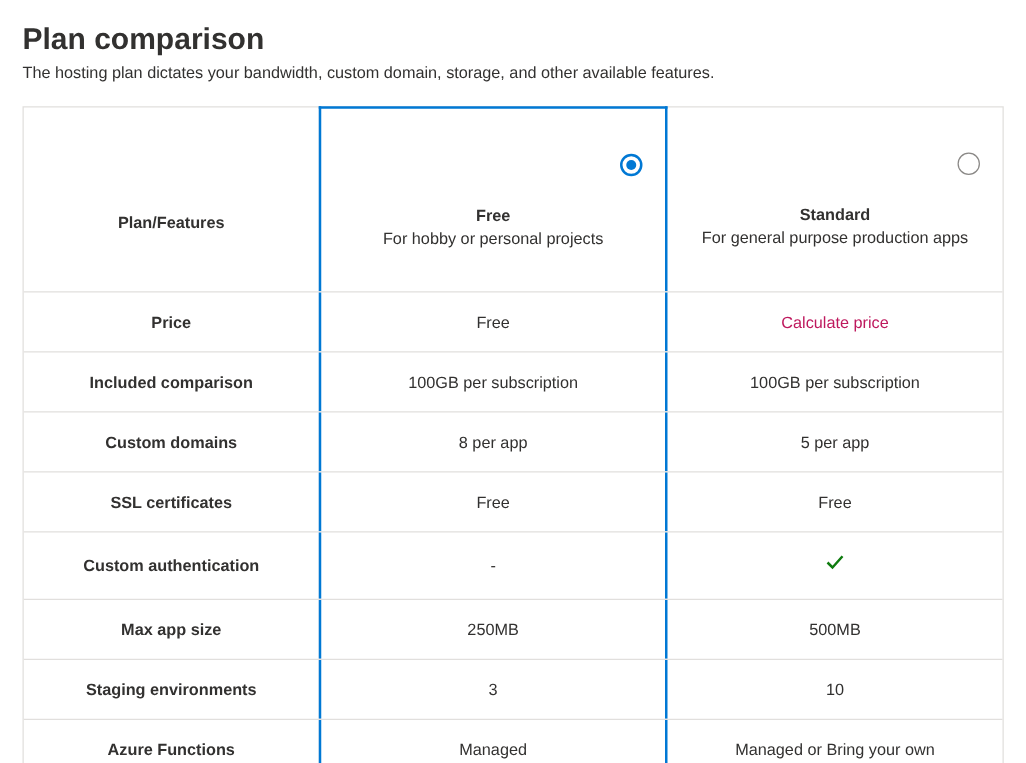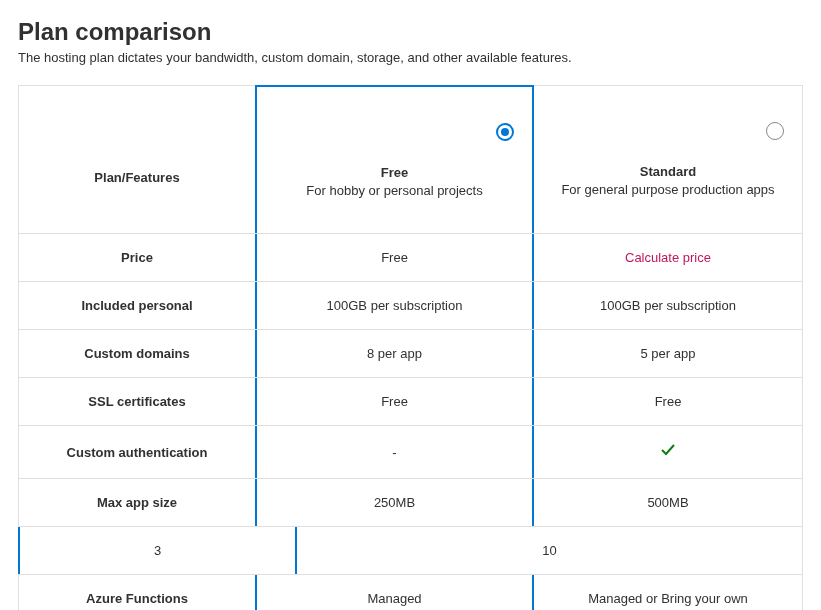--- a/index.html
+++ b/index.html
@@ -132,21 +132,21 @@
 
   <div class="row">
     <div class="cell col-feature">Price</div>
     <div class="cell col-free">Free</div>
     <div class="cell col-standard">
       <span class="link">Calculate price</span>
     </div>
   </div>
 
   <div class="row">
-    <div class="cell col-feature">Included personal</div>
+    <div class="cell col-feature">Included comparison</div>
     <div class="cell col-free">100GB per subscription</div>
     <div class="cell col-standard">100GB per subscription</div>
   </div>
 
   <div class="row">
     <div class="cell col-feature">Custom domains</div>
     <div class="cell col-free">8 per app</div>
     <div class="cell col-standard">5 per app</div>
   </div>
 
@@ -168,20 +168,21 @@
     </div>
   </div>
 
   <div class="row">
     <div class="cell col-feature">Max app size</div>
     <div class="cell col-free">250MB</div>
     <div class="cell col-standard">500MB</div>
   </div>
 
   <div class="row">
+    <div class="cell col-feature">Staging environments</div>
     <div class="cell col-free">3</div>
     <div class="cell col-standard">10</div>
   </div>
 
   <div class="row">
     <div class="cell col-feature">Azure Functions</div>
     <div class="cell col-free">Managed</div>
     <div class="cell col-standard">Managed or Bring your own</div>
   </div>
 

